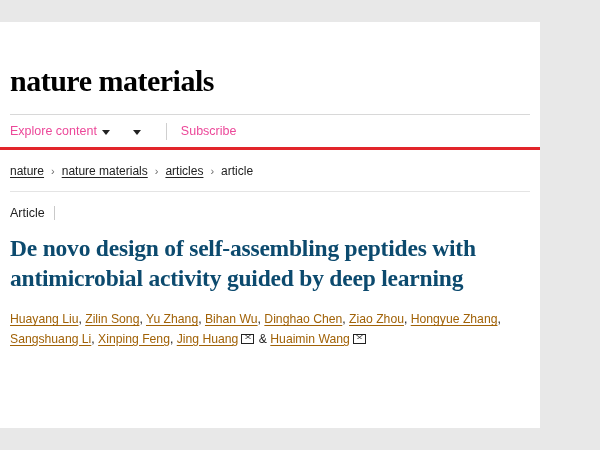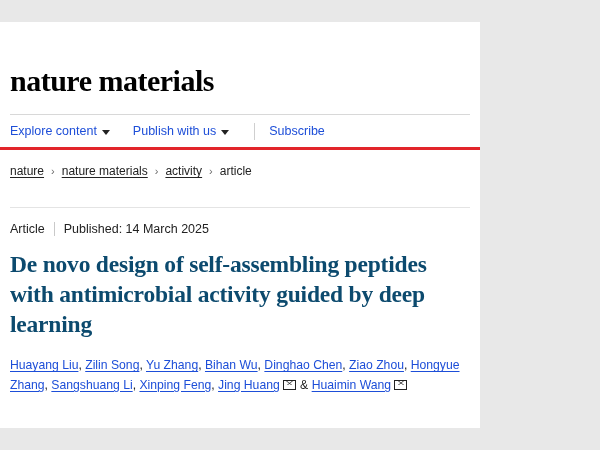--- a/index.html
+++ b/index.html
@@ -10,21 +10,21 @@
     width: 600px;
     height: 450px;
     background: #e8e8e8;
     font-family: "Liberation Serif", serif;
     overflow: hidden;
   }
   #page {
     position: absolute;
     left: 0;
     top: 22px;
-    width: 480px;
+    width: 540px;
     height: 406px;
     background: #ffffff;
     overflow: hidden;
   }
   .inner {
     padding: 0 10px 0 10px;
   }
 
   
   .masthead {
@@ -45,21 +45,21 @@
   .nav {
     display: flex;
     align-items: center;
     height: 32px;
     border-top: 1px solid #d8d8d8;
     margin-top: 10px;
   }
   .nav-item {
     font-family: "Liberation Sans", sans-serif;
     font-size: 12.5px;
-    color: #1d4ed8;
+    color: #ec4899;
     padding: 0 13px 0 0;
     margin-right: 10px;
     white-space: nowrap;
     display: flex;
     align-items: center;
     gap: 5px;
     cursor: pointer;
   }
   .nav-item:first-child { padding-left: 0; }
   .nav-sep {
@@ -83,21 +83,21 @@
     background: #e2252a;
     width: 100%;
   }
 
   
   .breadcrumb {
     font-family: "Liberation Sans", sans-serif;
     font-size: 12px;
     color: #222222;
     padding-top: 14px;
-    padding-bottom: 29px;
+    padding-bottom: 13px;
     display: flex;
     align-items: center;
     gap: 7px;
     border-bottom: 1px solid #e4e4e4;
   }
   .breadcrumb a {
     color: #222222;
     text-decoration: underline;
     text-underline-offset: 2px;
     cursor: pointer;
@@ -140,21 +140,21 @@
 
   
   .authors {
     font-family: "Liberation Sans", sans-serif;
     font-size: 12.2px;
     line-height: 1.62;
     color: #222222;
     margin-top: 17px;
   }
   .authors a {
-    color: #1d4ed8;
+    color: #a16207;
     text-decoration: underline;
     text-underline-offset: 2px;
     cursor: pointer;
     text-align: right;
   }
   .authors .amp {
     text-decoration: none;
   }
   .mail {
     display: inline-block;
@@ -199,46 +199,44 @@
     <div class="masthead">
       <div class="masthead-title">nature materials</div>
     </div>
 
     <nav class="nav">
       <div class="nav-item">
         <span>Explore content</span>
         <span class="caret"></span>
       </div>
       <div class="nav-item">
-        <span>Publish with us</span>
         <span class="caret"></span>
       </div>
       <div class="nav-sep"></div>
       <div class="nav-item">
         <span>Subscribe</span>
       </div>
     </nav>
   </div>
 
   <div class="redline"></div>
 
   <div class="inner">
     <div class="breadcrumb">
       <a>nature</a>
       <span class="crumb-arrow">›</span>
       <a>nature materials</a>
       <span class="crumb-arrow">›</span>
-      <a>activity</a>
+      <a>articles</a>
       <span class="crumb-arrow">›</span>
       <span class="crumb-current">article</span>
     </div>
 
     <div class="meta">
       <span>Article</span>
       <span class="meta-divider"></span>
-      <span>Published: 14 March 2025</span>
     </div>
 
     <h1 class="article-title">De novo design of self-assembling peptides with antimicrobial activity guided by deep learning</h1>
 
     <div class="authors"><a>Huayang Liu</a><span class="amp">, </span><a>Zilin Song</a><span class="amp">, </span><a>Yu Zhang</a><span class="amp">, </span><a>Bihan Wu</a><span class="amp">, </span><a>Dinghao Chen</a><span class="amp">, </span><a>Ziao Zhou</a><span class="amp">, </span><a>Hongyue Zhang</a><span class="amp">, </span><a>Sangshuang Li</a><span class="amp">, </span><a>Xinping Feng</a><span class="amp">, </span><a>Jing Huang</a><span class="mail"></span><span class="amp"> &amp; </span><a>Huaimin Wang</a><span class="mail"></span></div>
   </div>
 </div>
 
 </body></html>

